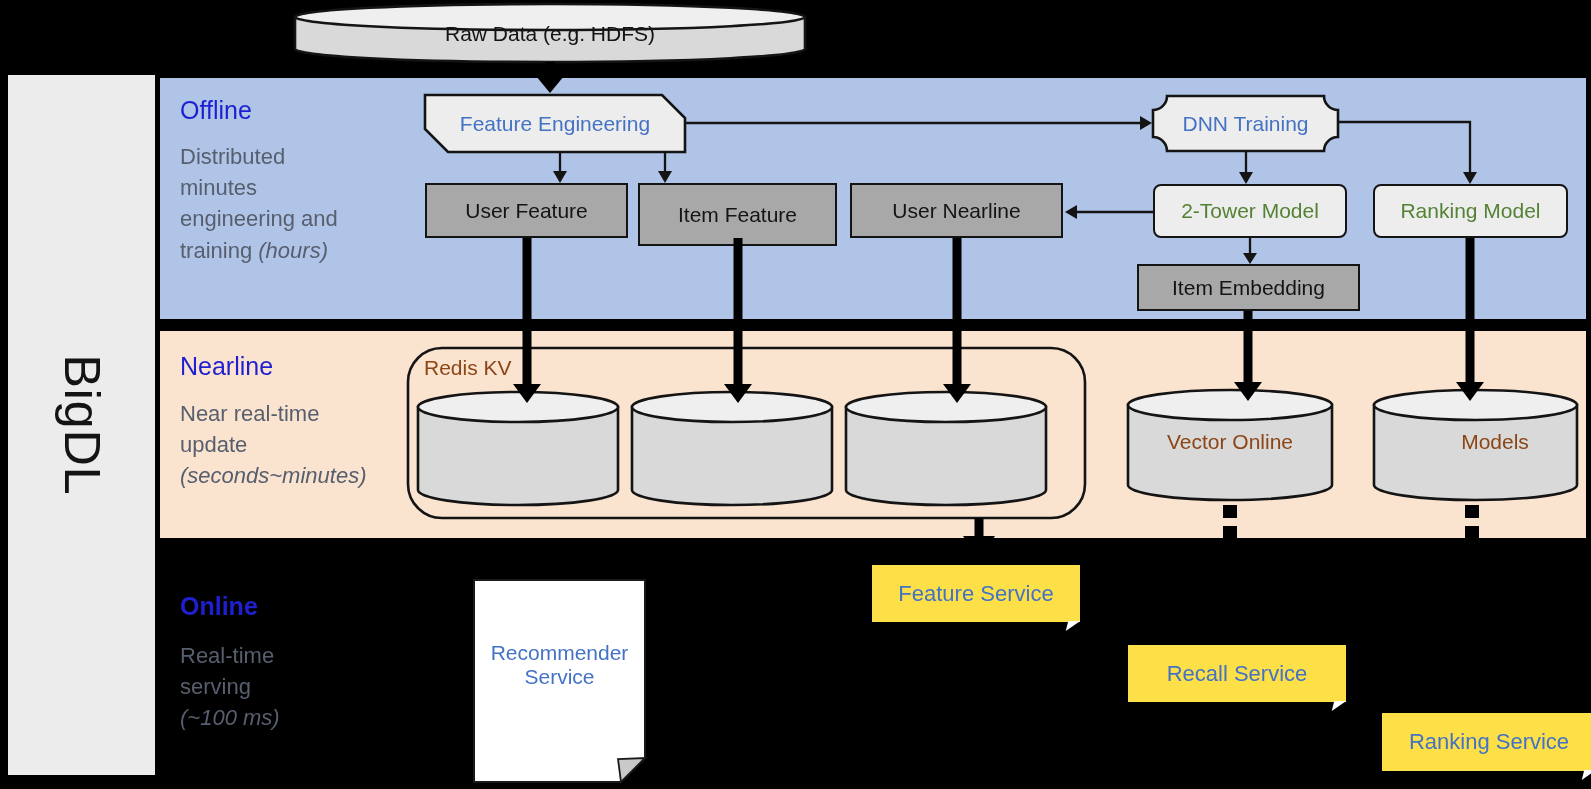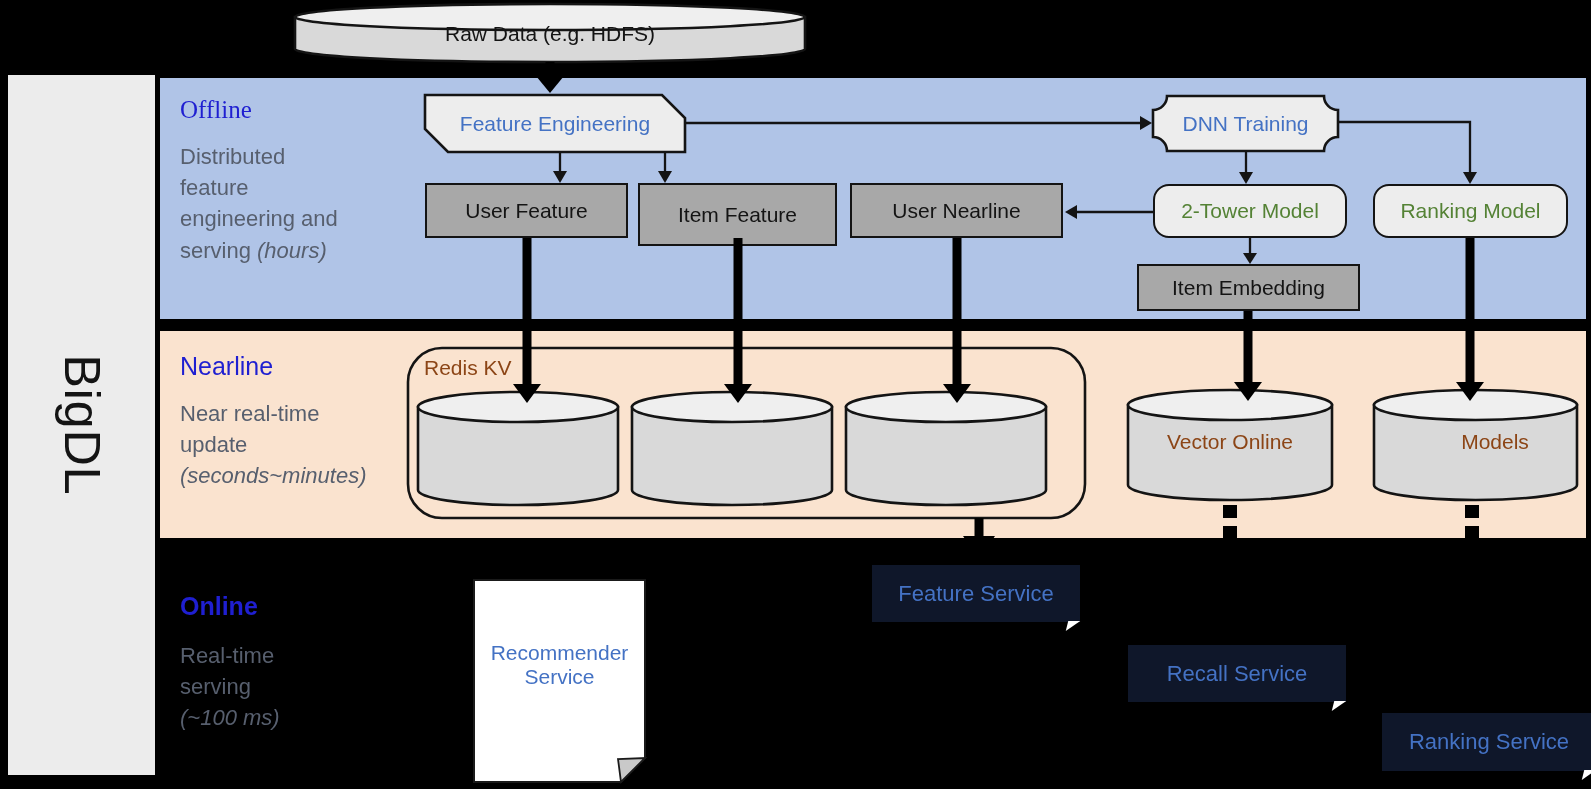--- a/index.html
+++ b/index.html
@@ -19,27 +19,27 @@
     transform:rotate(90deg); white-space:nowrap; font-size:50px; color:#141414; letter-spacing:1px;
   }
   .section-title{position:absolute; font-size:25px; color:var(--title-blue,#1F1FD1);}
   .section-title.bold{font-weight:bold;}
   .section-desc{position:absolute; font-size:22px; line-height:1.42; color:var(--desc-gray,#575F6E);}
   .section-desc .d-it{font-style:italic;}
   .on-black{color:var(--desc-gray,#5A6478);}
 
   .node{position:absolute; display:flex; align-items:center; justify-content:center; text-align:center; box-sizing:border-box;}
   .gbox{background:var(--box-gray,#A8A8A8); border:2.5px solid #141414; color:#141414; font-size:21px;}
-  .rbox{background:var(--shape-light,#EDEDED); border:2.5px solid #141414; border-radius:16px; color:var(--node-green,#548235); font-size:21px;}
+  .rbox{background:var(--shape-light,#EDEDED); border:2.5px solid #141414; border-radius:8px; color:var(--node-green,#548235); font-size:21px;}
   .overlay-label{position:absolute; display:flex; align-items:center; justify-content:center; text-align:center; pointer-events:none;}
   .blue-t{color:var(--node-blue,#4472C4); font-size:21px;}
   .brown-t{color:var(--store-brown,#8C4516); font-size:21px;}
   .black-t{color:#141414; font-size:21px;}
 
-  .sbox{background:#0f172a; color:var(--node-blue,#4472C4); font-size:22px;}
+  .sbox{background:#fde047; color:var(--node-blue,#4472C4); font-size:22px;}
   .sbox::after{ 
     content:""; position:absolute; right:1px; bottom:-9px; width:0; height:0;
     border-top:10px solid #fff; border-right:12px solid transparent;
     transform:skewX(-14deg);
   }
   svg.draw{position:absolute; left:0; top:0; pointer-events:none;}
   .thin{stroke:#141414; stroke-width:2.3px; fill:none;}
   .thick{stroke:#000; stroke-width:9px; fill:none;}
   .head{fill:#141414; stroke:none;}
   .bighead{fill:#000; stroke:none;}
@@ -216,23 +216,23 @@
   <div class="overlay-label brown-t" style="left:1128px;top:412px;width:204px;height:60px;">
       <span>Vector Online</span>
     </div>
   <div class="overlay-label brown-t" style="left:1374px;top:412px;width:242px;height:60px;">
       <span>Models</span>
     </div>
   <div class="overlay-label blue-t" style="left:474px;top:620px;width:171px;height:90px;">
       <span style="display:inline-block;width:150px;text-align:center;">Recommender Service</span>
     </div>
 
-  <div class="section-title" style="left:180px;top:96px;font-family:Liberation Serif, serif;"><span>Offline</span></div>
+  <div class="section-title" style="left:180px;top:96px;"><span>Offline</span></div>
   <div class="section-desc" style="left:180px;top:141px;width:172px;">
-    <span>Distributed feature engineering and serving</span>
+    <span>Distributed minutes engineering and training</span>
     <span class="d-it">(hours)</span>
   </div>
 
   <div class="section-title" style="left:180px;top:352px;"><span>Nearline</span></div>
   <div class="section-desc" style="left:180px;top:398px;width:208px;">
     <span>Near real-time update</span>
     <span class="d-it">(seconds~minutes)</span>
   </div>
 
   <div class="section-title bold" style="left:180px;top:592px;"><span>Online</span></div>

